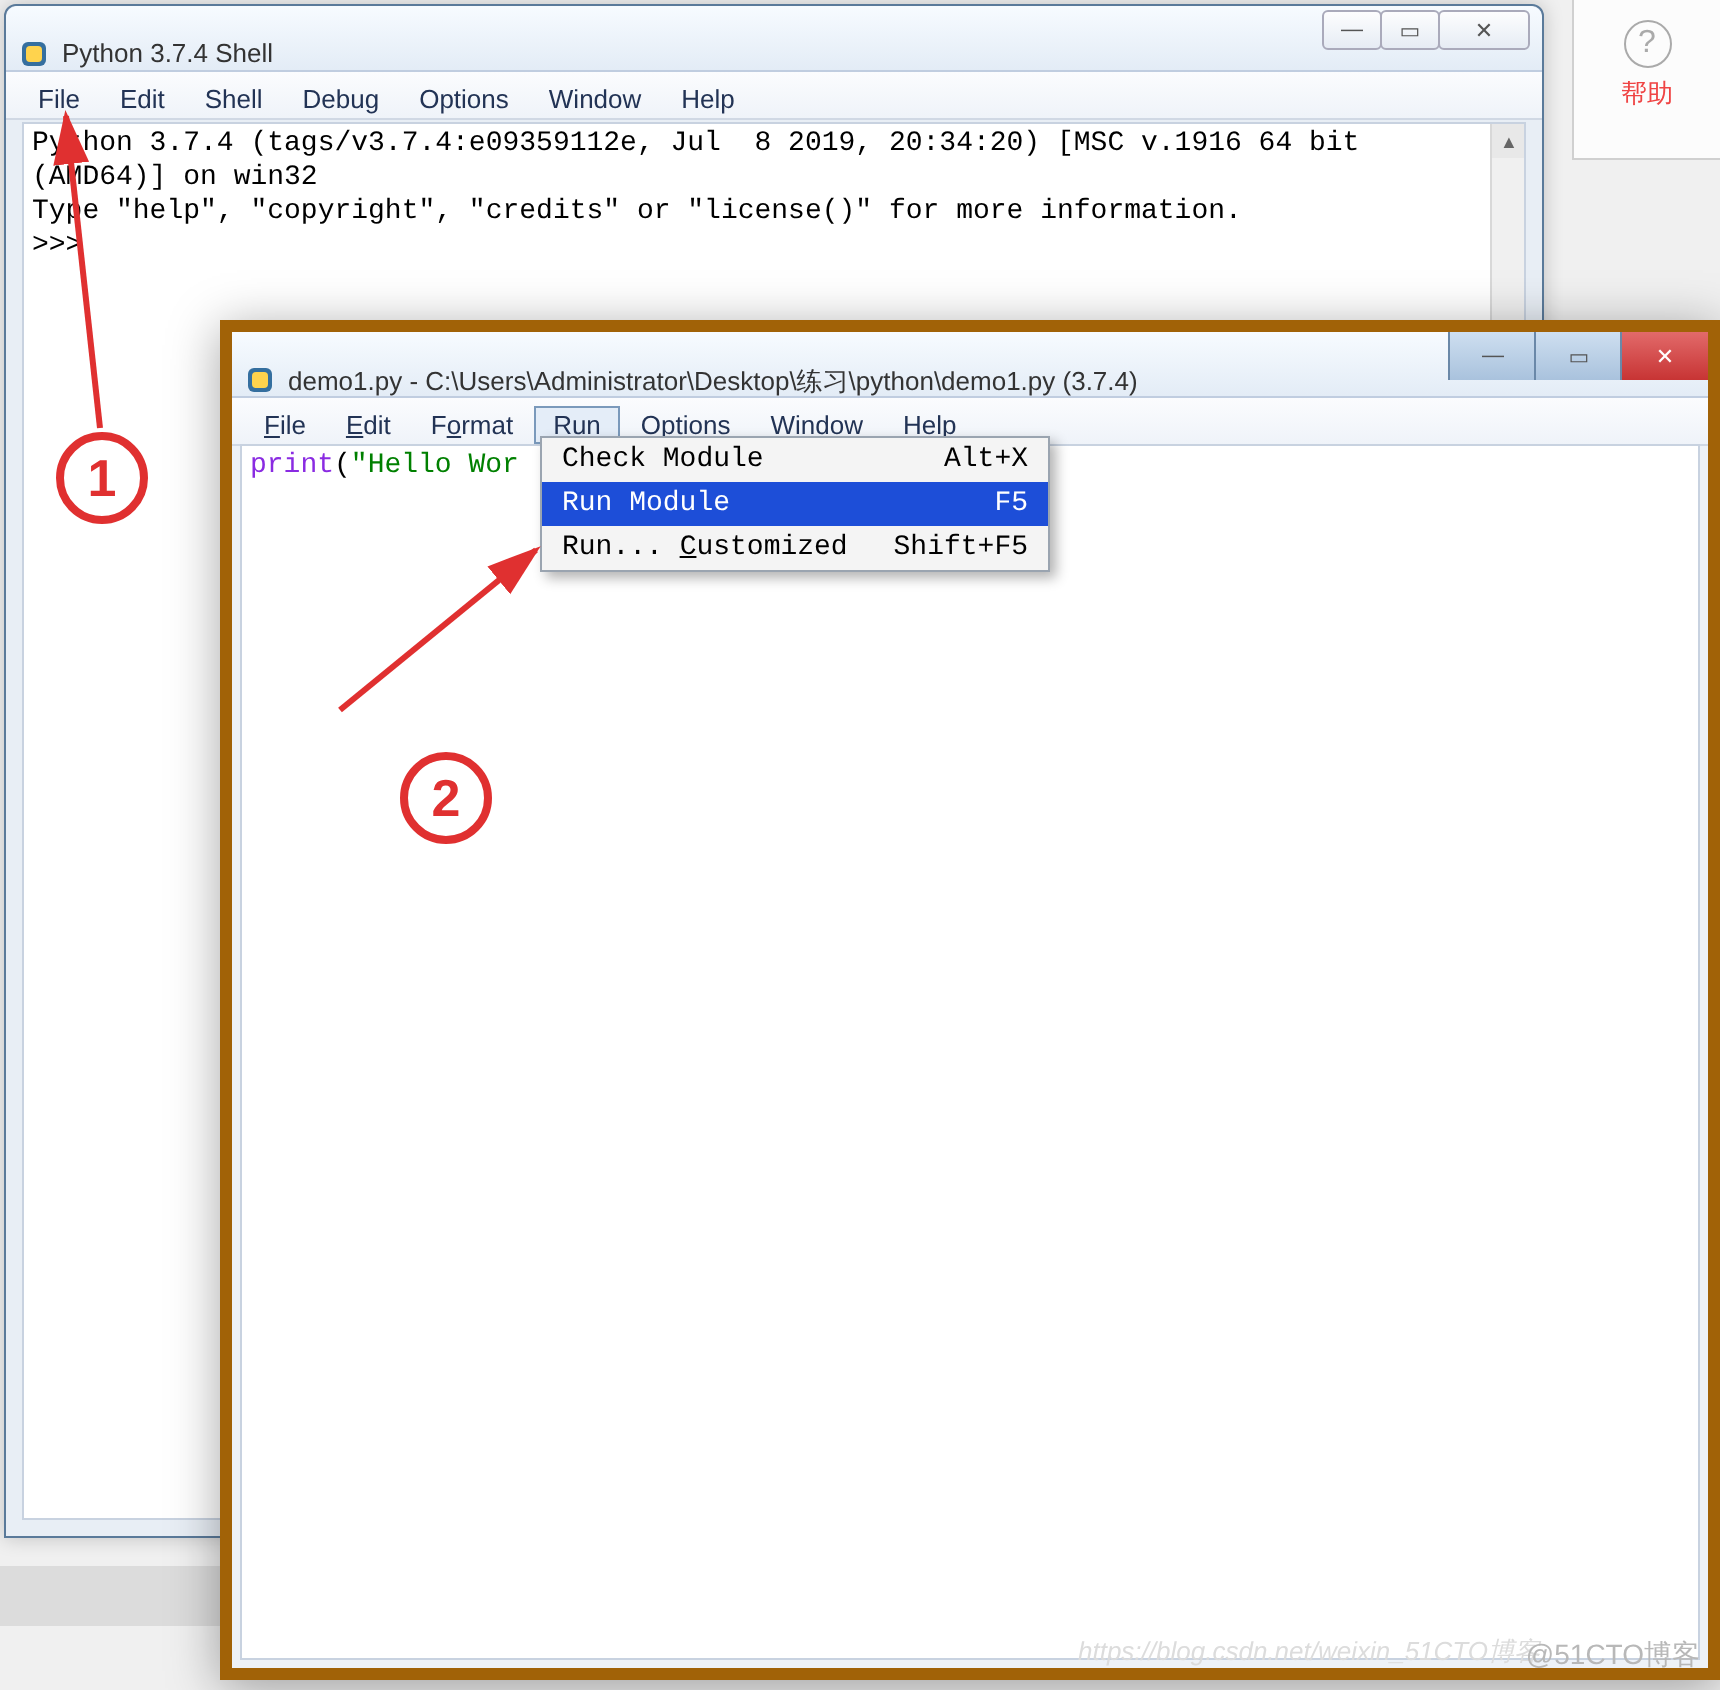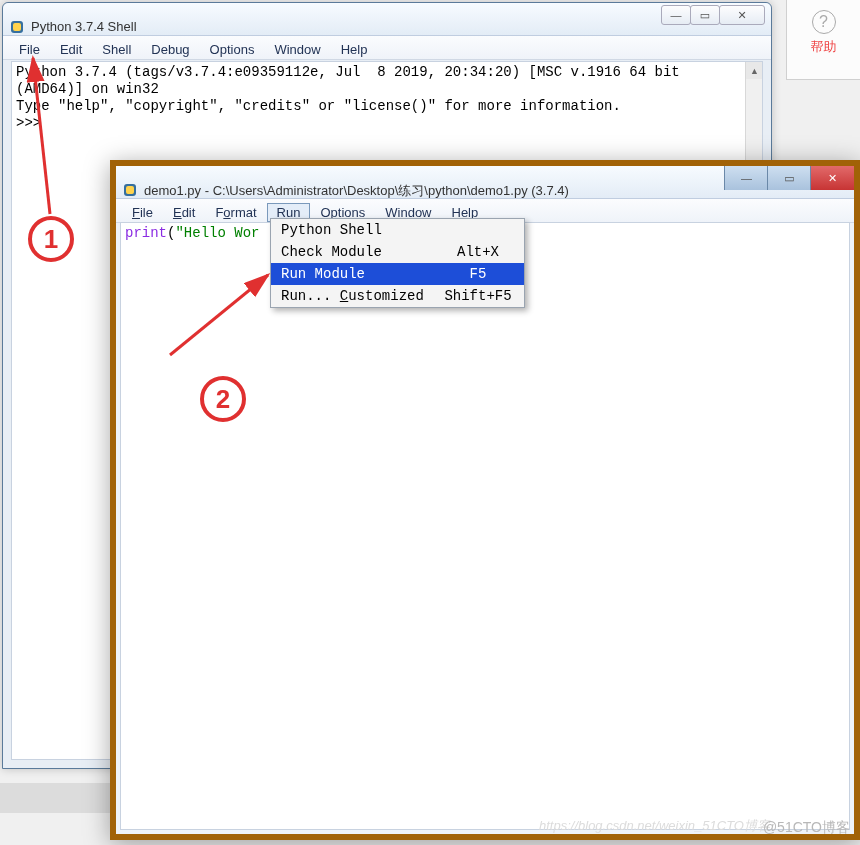--- a/index.html
+++ b/index.html
@@ -167,21 +167,21 @@
   .dropdown .ditem {
     display: flex;
     padding: 3px 10px;
     color: #000;
   }
   .dropdown .ditem.sel {
     background: #1d4ed8;
     color: #fff;
   }
   .dropdown .ditem .dlabel { flex: 1; }
-  .dropdown .ditem .dshort { width: 72px; text-align:center; }
+  .dropdown .ditem .dshort { width: 72px; text-align:right; }
 
   
   .circle-anno {
     position:absolute;
     width:46px; height:46px;
     border: 4px solid #e03030;
     border-radius: 50%;
     color:#e03030;
     font-size: 26px;
     font-weight: bold;
@@ -280,24 +280,20 @@
     <span class="mitem"><u>W</u>indow</span>
     <span class="mitem"><u>H</u>elp</span>
   </div>
   <div class="content">
     <div class="code-area"><span class="kw-builtin">print</span><span>(</span><span class="kw-string">"Hello Wor</span></div>
   </div>
 </div>
 
 <div class="dropdown">
   <div class="ditem">
-    <span class="dlabel">Python Shell</span>
-    <span class="dshort"></span>
-  </div>
-  <div class="ditem">
     <span class="dlabel">Check Module</span>
     <span class="dshort">Alt+X</span>
   </div>
   <div class="ditem sel">
     <span class="dlabel">Run Module</span>
     <span class="dshort">F5</span>
   </div>
   <div class="ditem">
     <span class="dlabel">Run... <u>C</u>ustomized</span>
     <span class="dshort">Shift+F5</span>

